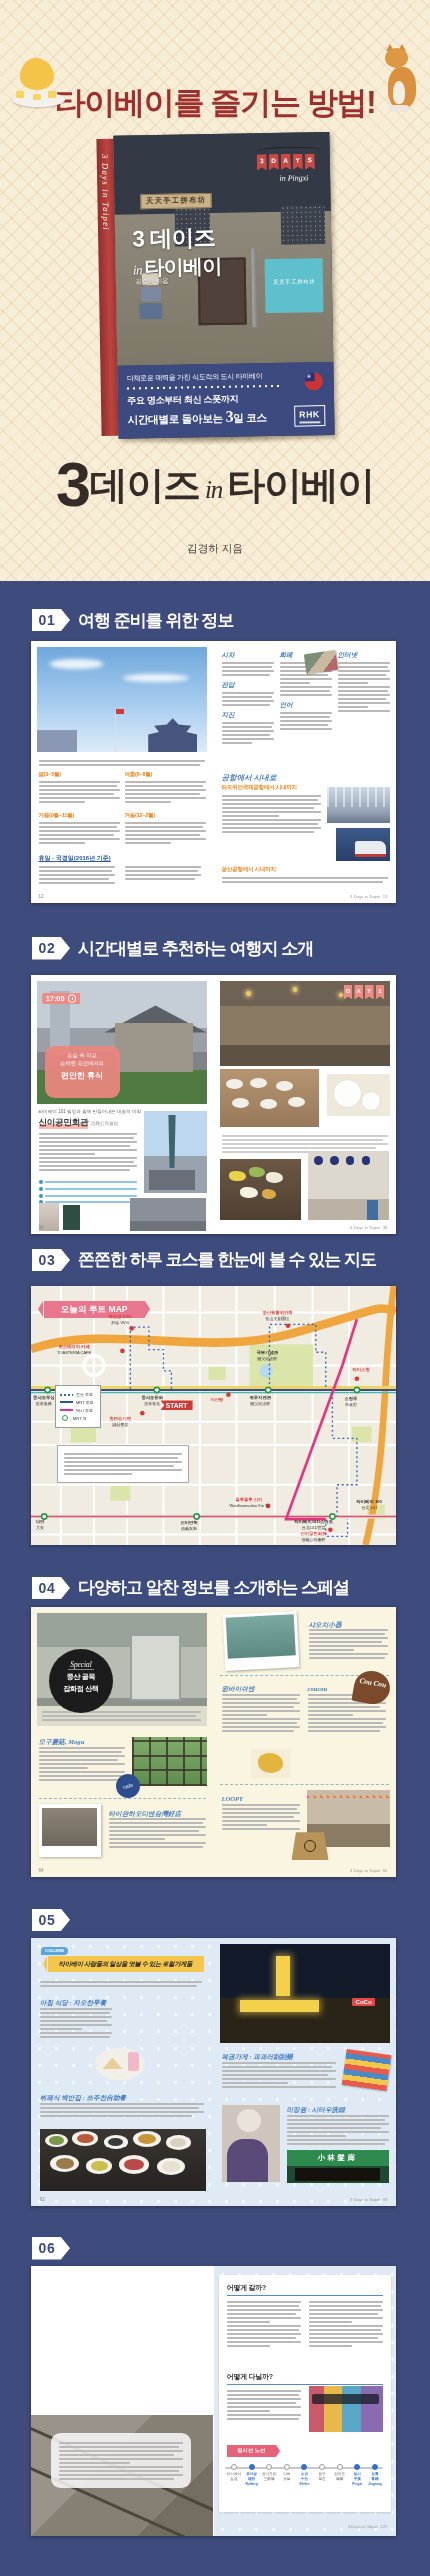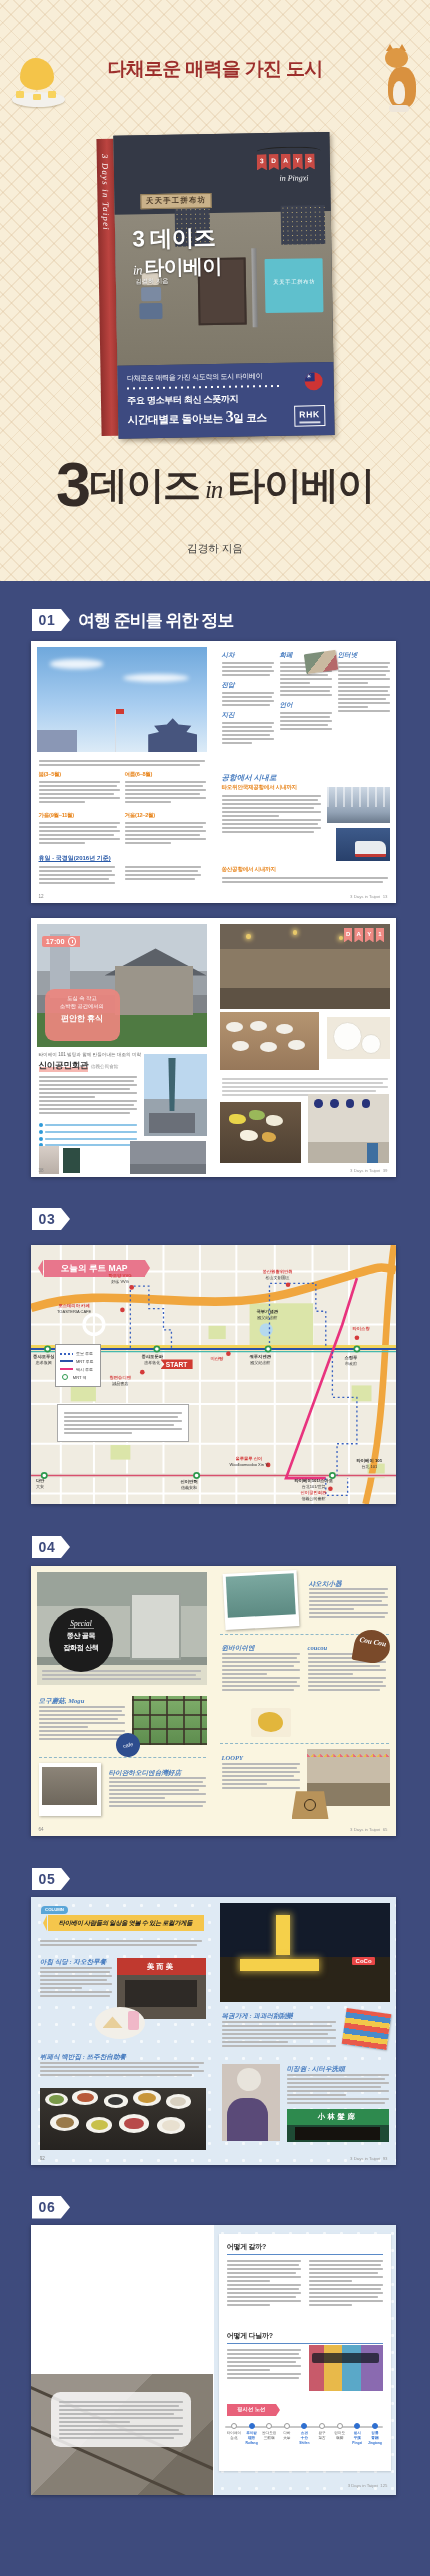--- a/index.html
+++ b/index.html
@@ -219,21 +219,21 @@
 .st.hl{color:#2f6fd0;font-weight:bold}
 .st.hl .dt{background:#2f6fd0;border-color:#2f6fd0}
 .st .ro{font-size:3.3px;display:block}
 </style>
 </head>
 <body>
 
 <div class="page">
 
   <div class="hero">
-    <div class="h-l1">다채로운 매력을 가진 도시</div>
+    <div class="h-l2">타이베이를 즐기는 방법!</div>
 
     <div class="mango">
       <div class="mg-plate"></div>
       <div class="mg-mound"></div>
       <i class="mg-c1"></i>
         <i class="mg-c2"></i>
         <i class="mg-c3"></i>
     </div>
     <div class="cat">
       <i class="cat-e1"></i>
@@ -470,20 +470,24 @@
           </div>
         <div class="oh" style="position:absolute;left:8px;top:225px">쑹산공항에서 시내까지</div>
         <div class="tx" style="position:absolute;left:8px;top:234px;width:166px">
             <div style="width: 100%;"></div>
             <div style="width: 97%;"></div>
           </div>
         <div class="brand"><span>3 Days in Taipei</span>&nbsp;&nbsp;<span>13</span></div>
       </div>
     </div>
 
+    <div class="sec-head" style="margin-top:33px">
+      <div class="sec-badge">02</div>
+      <div class="sec-title">시간대별로 추천하는 여행지 소개</div>
+    </div>
     <div class="sp" style="height:259px;margin-top:14.6px">
       <div class="gut"></div>
       <div class="pgL">
         <div class="ph street" style="left:6px;top:6px;width:170px;height:123px">
           <div class="twr"></div>
           <div class="roof"></div>
           <div class="wall"></div>
           <div class="tbadge" style="left:5.3px;top:12px">
               <span>17:00</span>
               <span class="clk">
@@ -579,22 +583,23 @@
           <u style="left:6.6px"></u>
             <u style="left:22.5px"></u>
             <u style="left:38px"></u>
             <u style="left:54px"></u>
             <i></i>
         </div>
         <div class="brand"><span>3 Days in Taipei</span>&nbsp;&nbsp;<span>39</span></div>
       </div>
     </div>
 
-    <div class="sec-head" style="margin-top:30px">
+    <div class="sec-head" style="margin-top:14px">
       <div class="sec-badge">03</div>
+      <div class="sec-title">쫀쫀한 하루 코스를 한눈에 볼 수 있는 지도</div>
     </div>
     <div class="sp map" style="height:259px;margin-top:14.6px">
       <svg width="365" height="259" style="position:absolute;left:0;top:0" viewBox="0 0 551 391">
         <g stroke="#ffffff" stroke-width="3">
           <line x1="45" y1="0" x2="45" y2="391"></line>
             <line x1="95" y1="0" x2="95" y2="391"></line>
             <line x1="145" y1="0" x2="145" y2="391"></line>
             <line x1="200" y1="0" x2="200" y2="391"></line>
             <line x1="255" y1="0" x2="255" y2="391"></line>
             <line x1="310" y1="0" x2="310" y2="391"></line>
@@ -743,20 +748,21 @@
             <div style="width: 100%;"></div>
             <div style="width: 93%;"></div>
             <div style="width: 100%;"></div>
             <div style="width: 58%;"></div>
           </div>
       </div>
     </div>
 
     <div class="sec-head" style="margin-top:30.5px">
       <div class="sec-badge">04</div>
+      <div class="sec-title">다양하고 알찬 정보를 소개하는 스페셜</div>
     </div>
     <div class="sp cream" style="height:270px;margin-top:7.3px">
       <div class="gut"></div>
       <div class="pgL">
         <div class="ph alley" style="left:6px;top:6px;width:170px;height:113px">
           <i></i>
           <div class="capov" style="left:0;bottom:0;width:100%">
               <div class="tx">
                 <div style="width: 100%;"></div>
                 <div style="width: 97%;"></div>
@@ -886,24 +892,20 @@
         <div style="position:absolute;left:9.3px;top:57px"><span class="bh">아침 식당 : 자오찬</span><span class="bh hz">早餐</span></div>
         <div class="tx" style="position:absolute;left:9.3px;top:68px;width:72px">
             <div style="width: 100%;"></div>
             <div style="width: 97%;"></div>
             <div style="width: 100%;"></div>
             <div style="width: 93%;"></div>
             <div style="width: 100%;"></div>
             <div style="width: 58%;"></div>
             <div style="width: 100%;"></div>
             <div style="width: 97%;"></div>
-          </div>
-        <div class="ph meimei" style="left:86px;top:61px;width:89px;height:61px">
-            <b>美而美</b>
-            <i></i>
           </div>
         <div class="ph sandwich" style="left:64px;top:110px;width:50px;height:32px">
             <i></i>
             <u></u>
           </div>
         <div style="position:absolute;left:9.3px;top:152px"><span class="bh">뷔페식 백반집 : 쯔주찬</span><span class="bh hz">自助餐</span></div>
         <div class="tx" style="position:absolute;left:9.3px;top:163px;width:164px">
             <div style="width: 100%;"></div>
             <div style="width: 97%;"></div>
             <div style="width: 100%;"></div>

